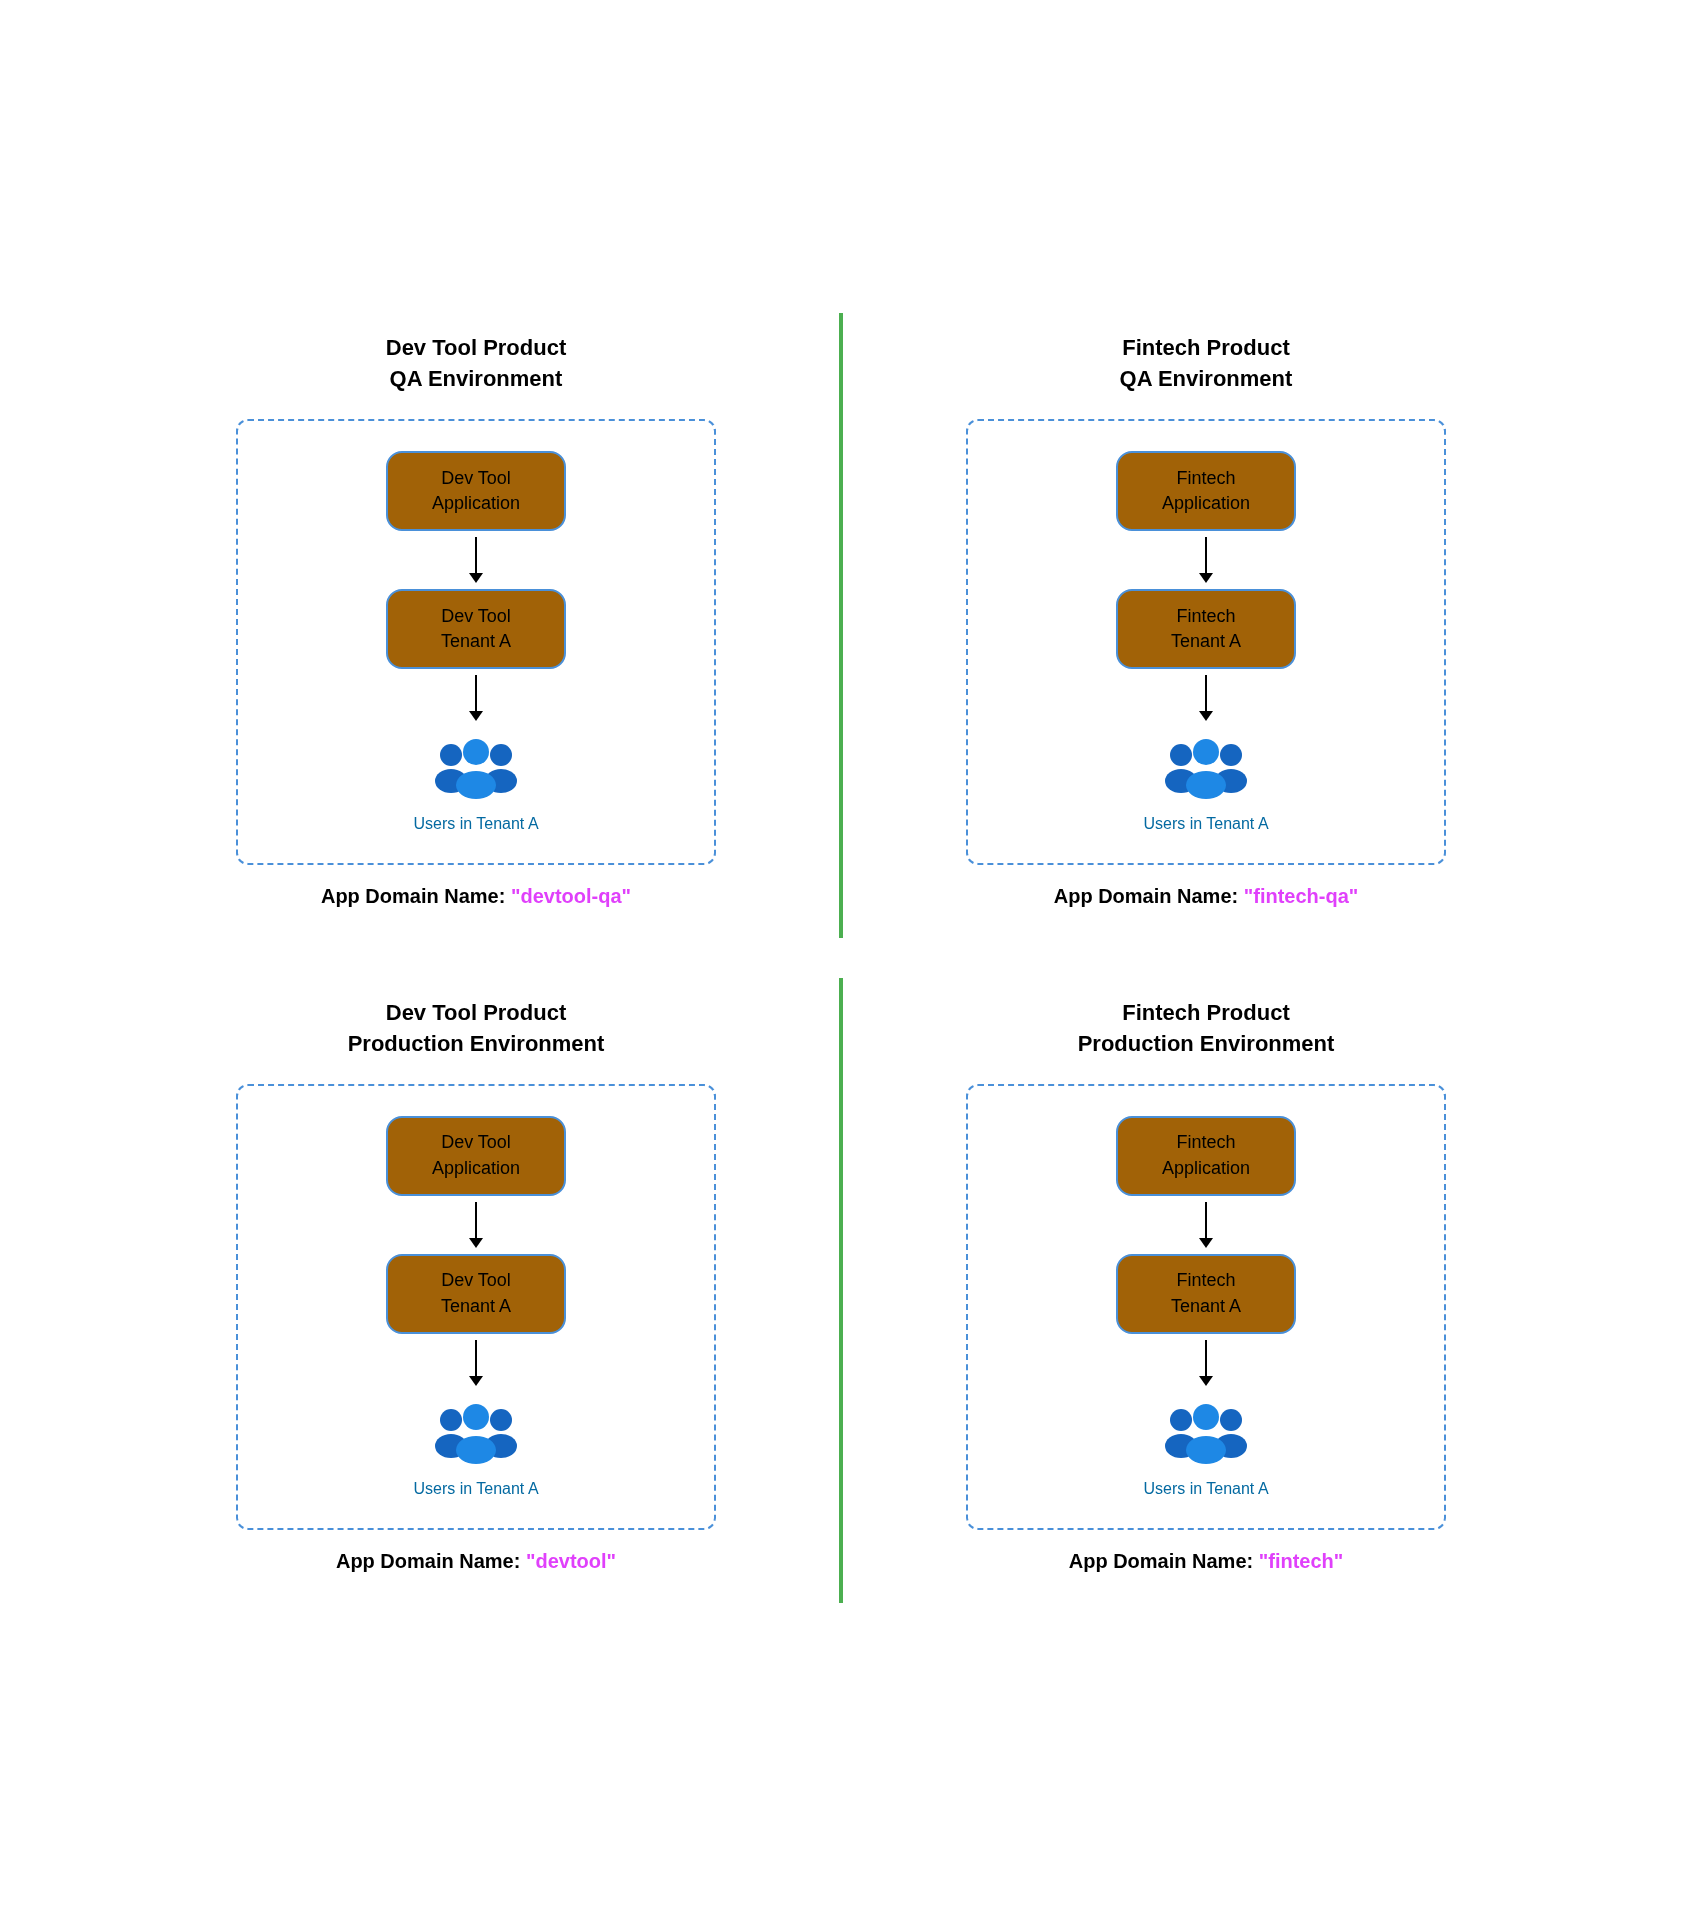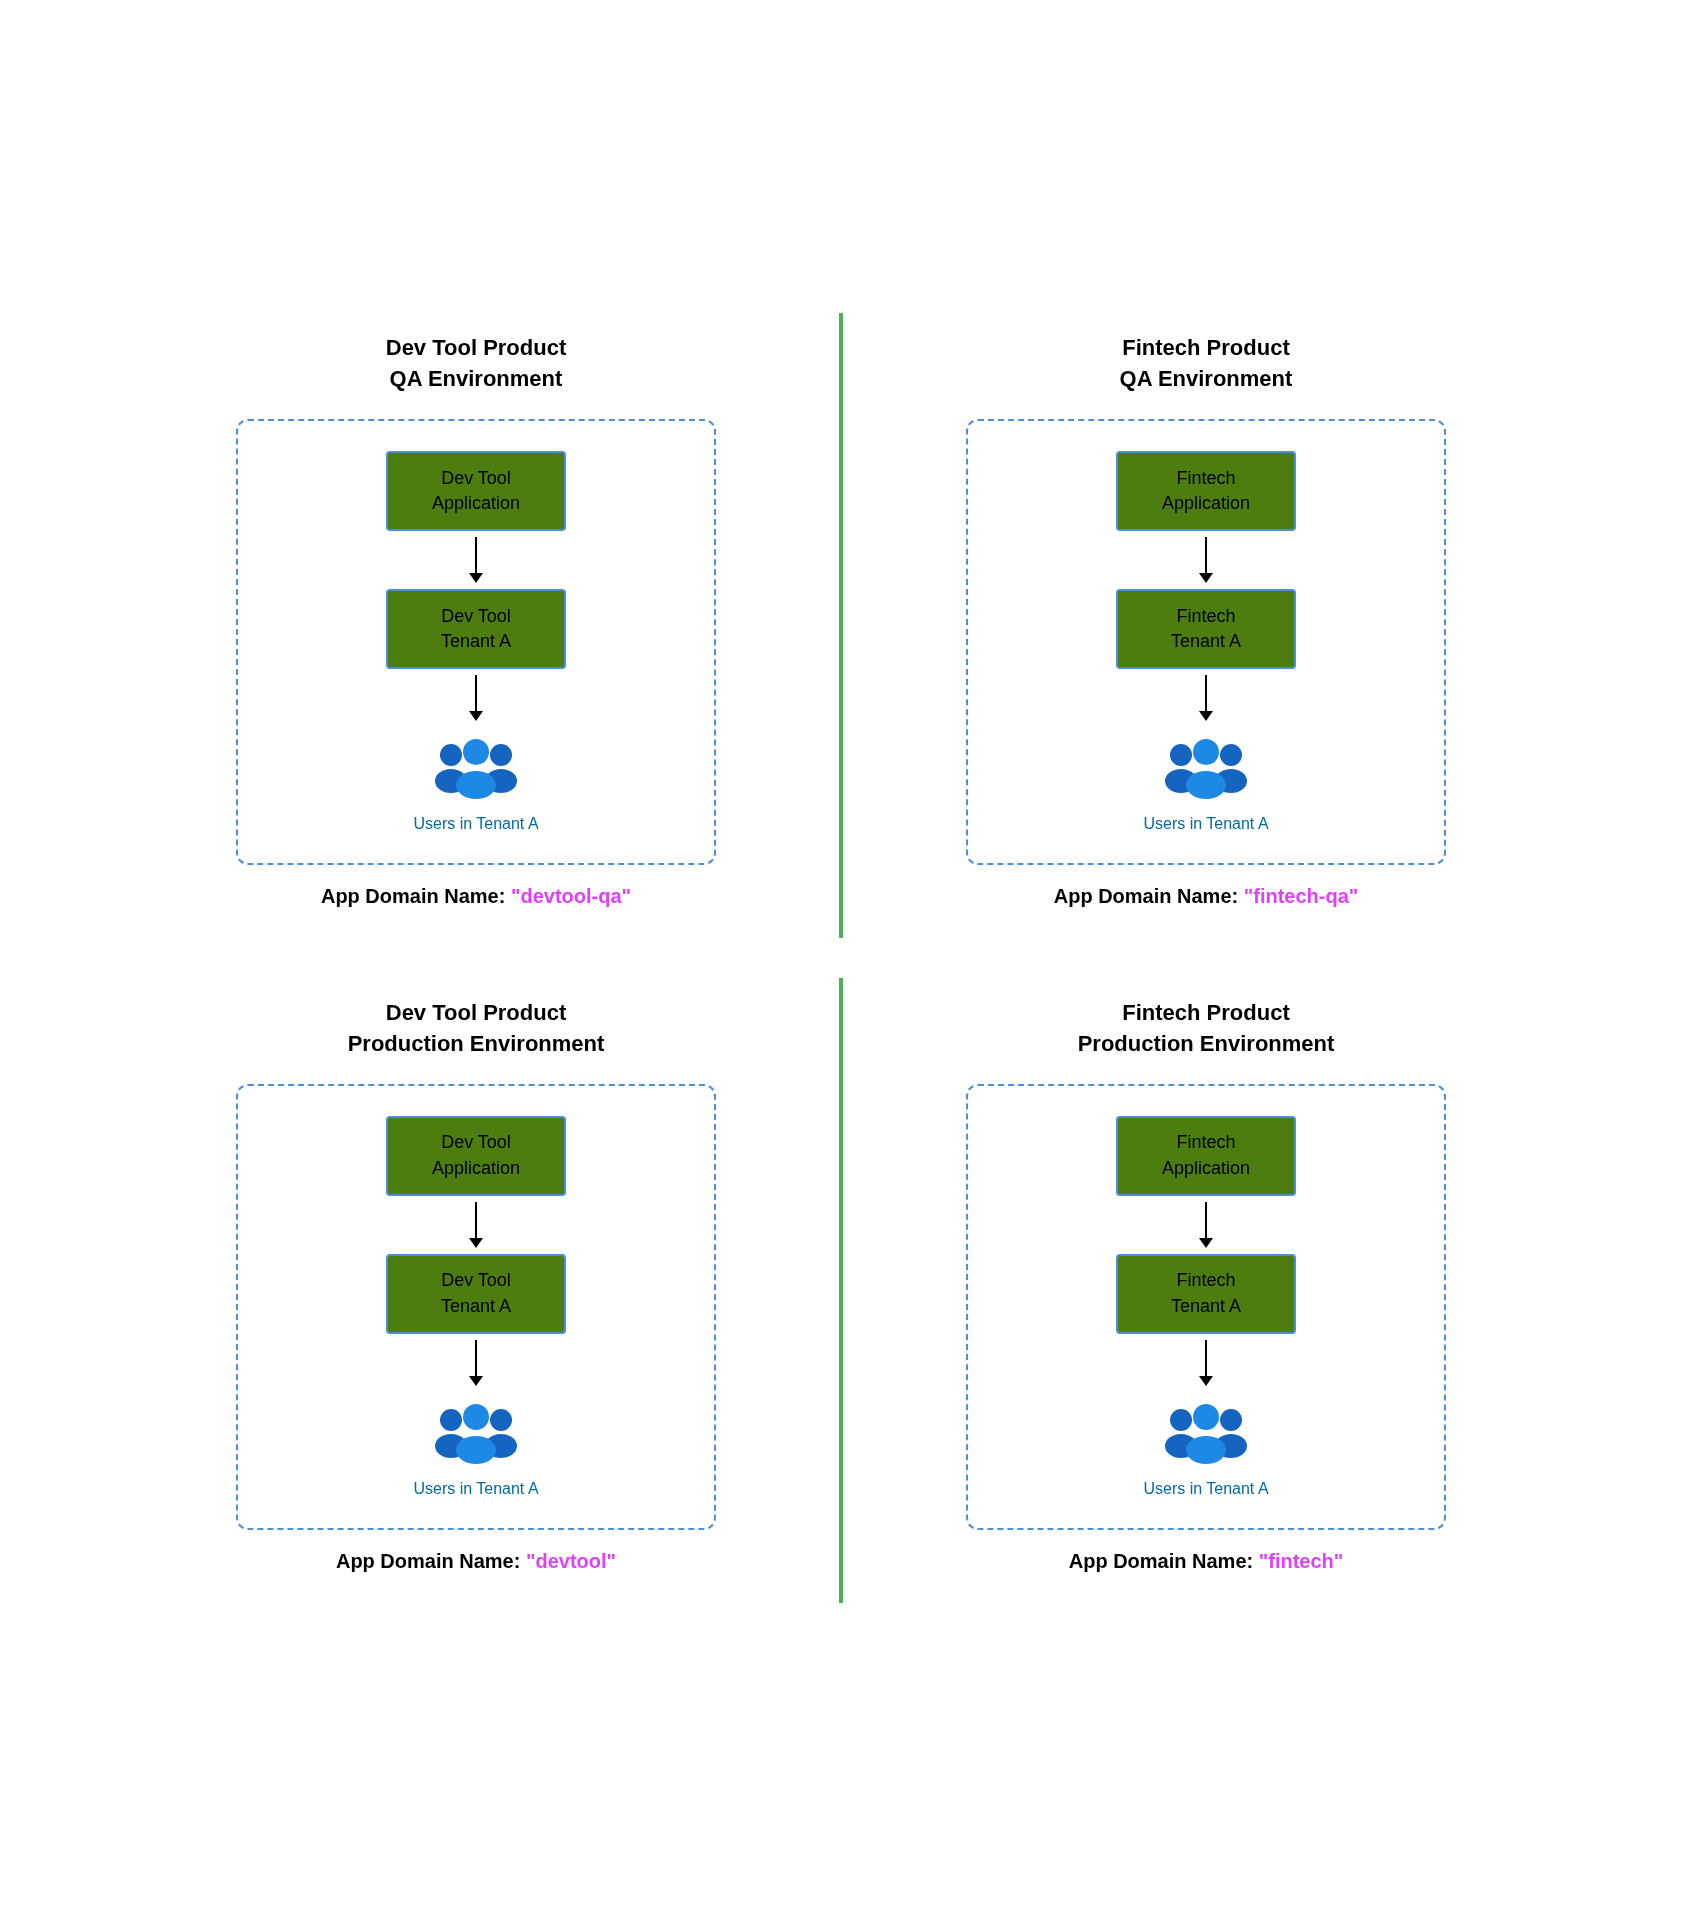--- a/index.html
+++ b/index.html
@@ -62,26 +62,26 @@
       display: flex;
       flex-direction: column;
       align-items: center;
       width: 100%;
       max-width: 480px;
       background: #fff;
     }
 
     .node-box {
       border: 2px solid #4a90d9;
-      border-radius: 4px;
+      border-radius: 16px;
       padding: 0 30px;
       text-align: center;
       font-size: 18px;
       color: #000;
-      background: #4d7c0f;
+      background: #a16207;
       min-width: 180px;
       min-height: 80px;
       display: flex;
       align-items: center;
       justify-content: center;
       line-height: 1.4;
     }
 
     .arrow-down {
       display: flex;

